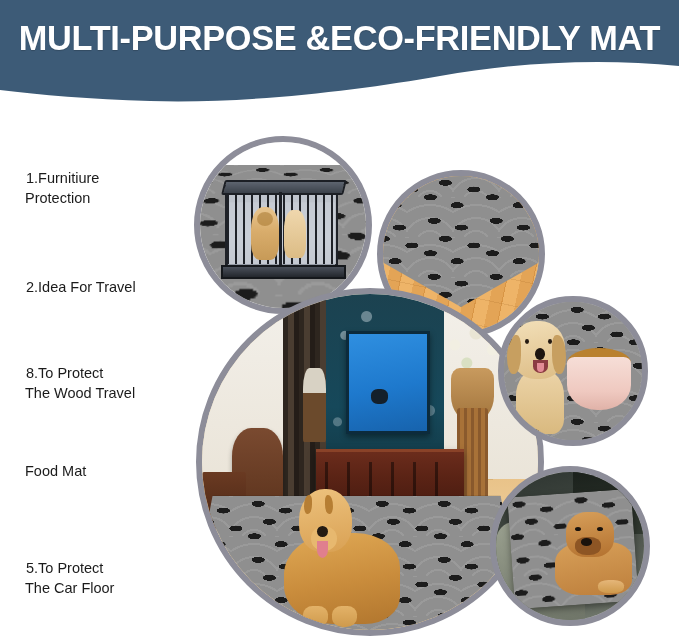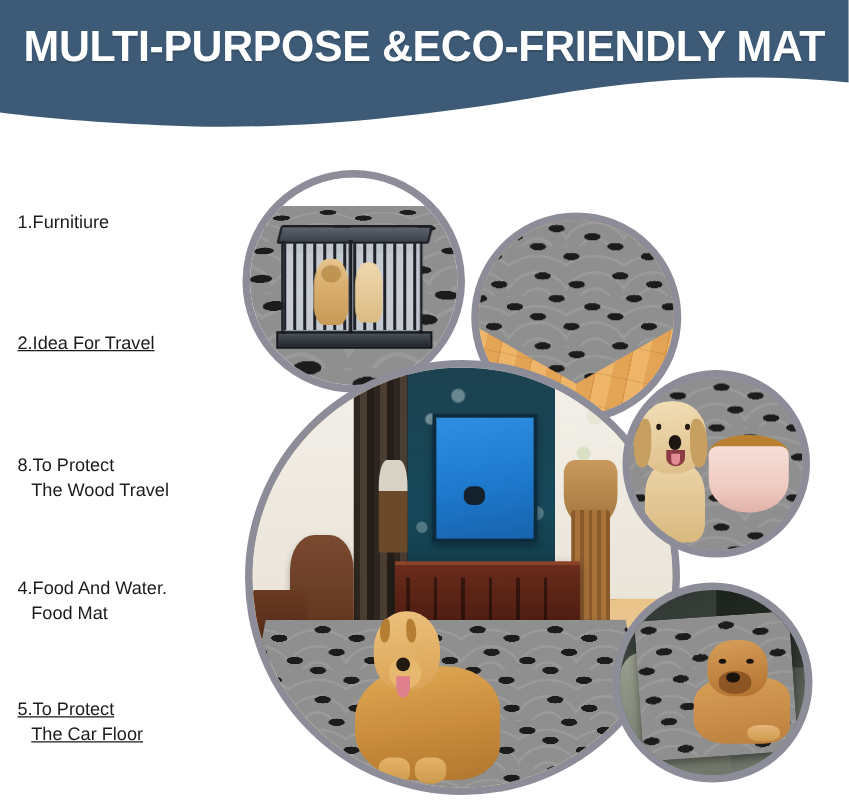--- a/index.html
+++ b/index.html
@@ -55,21 +55,21 @@
     width: 195px;
   }
   .feature-item {
     position: absolute;
     left: 0;
     width: 195px;
     color: #1b1b1b;
     font-size: 14.5px;
     line-height: 20px;
   }
-  .feature-line-1 { white-space: nowrap; }
+  .feature-line-1 { white-space: nowrap; margin-left: 12px; }
   .feature-line-2 {
     white-space: nowrap;
     padding-left: 11px;
   }
 
   
   .photo-circle {
     position: absolute;
     border-radius: 50%;
     overflow: hidden;
@@ -445,37 +445,37 @@
   <svg width="679" height="112" viewBox="0 0 679 112" preserveAspectRatio="none">
     <path d="M0,0 L679,0 L679,66 C600,58 520,62 440,76 C360,90 250,104 150,101 C90,99 40,95 0,90 Z" fill="#3d5b77"></path>
   </svg>
   <div id="banner-title">MULTI-PURPOSE &amp;ECO-FRIENDLY MAT</div>
 </div>
 
 <div id="feature-list">
 
   <div class="feature-item" style="top:8px;">
     <div class="feature-line-1">1.Furnitiure</div>
-  </div>
-
-  <div class="feature-item" style="top:105px;text-decoration:underline;">
+    <div class="feature-line-2">Protection</div>
+  </div>
+
+  <div class="feature-item" style="top:117px;">
     <div class="feature-line-1">2.Idea For Travel</div>
   </div>
 
   <div class="feature-item" style="top:203px;">
     <div class="feature-line-1">8.To Protect</div>
     <div class="feature-line-2">The Wood Travel</div>
   </div>
 
   <div class="feature-item" style="top:301px;">
-    <div class="feature-line-1">4.Food And Water.</div>
     <div class="feature-line-2">Food Mat</div>
   </div>
 
-  <div class="feature-item" style="top:398px;text-decoration:underline;">
+  <div class="feature-item" style="top:398px;">
     <div class="feature-line-1">5.To Protect</div>
     <div class="feature-line-2">The Car Floor</div>
   </div>
 
 </div>
 
 <div class="photo-circle" id="circle-crate" style="left:194px; top:136px; width:178px; height:178px; z-index:3;">
   <div class="circle-scene" id="scene-crate">
     <div class="mat-surface"></div>
     <div class="crate-box">

